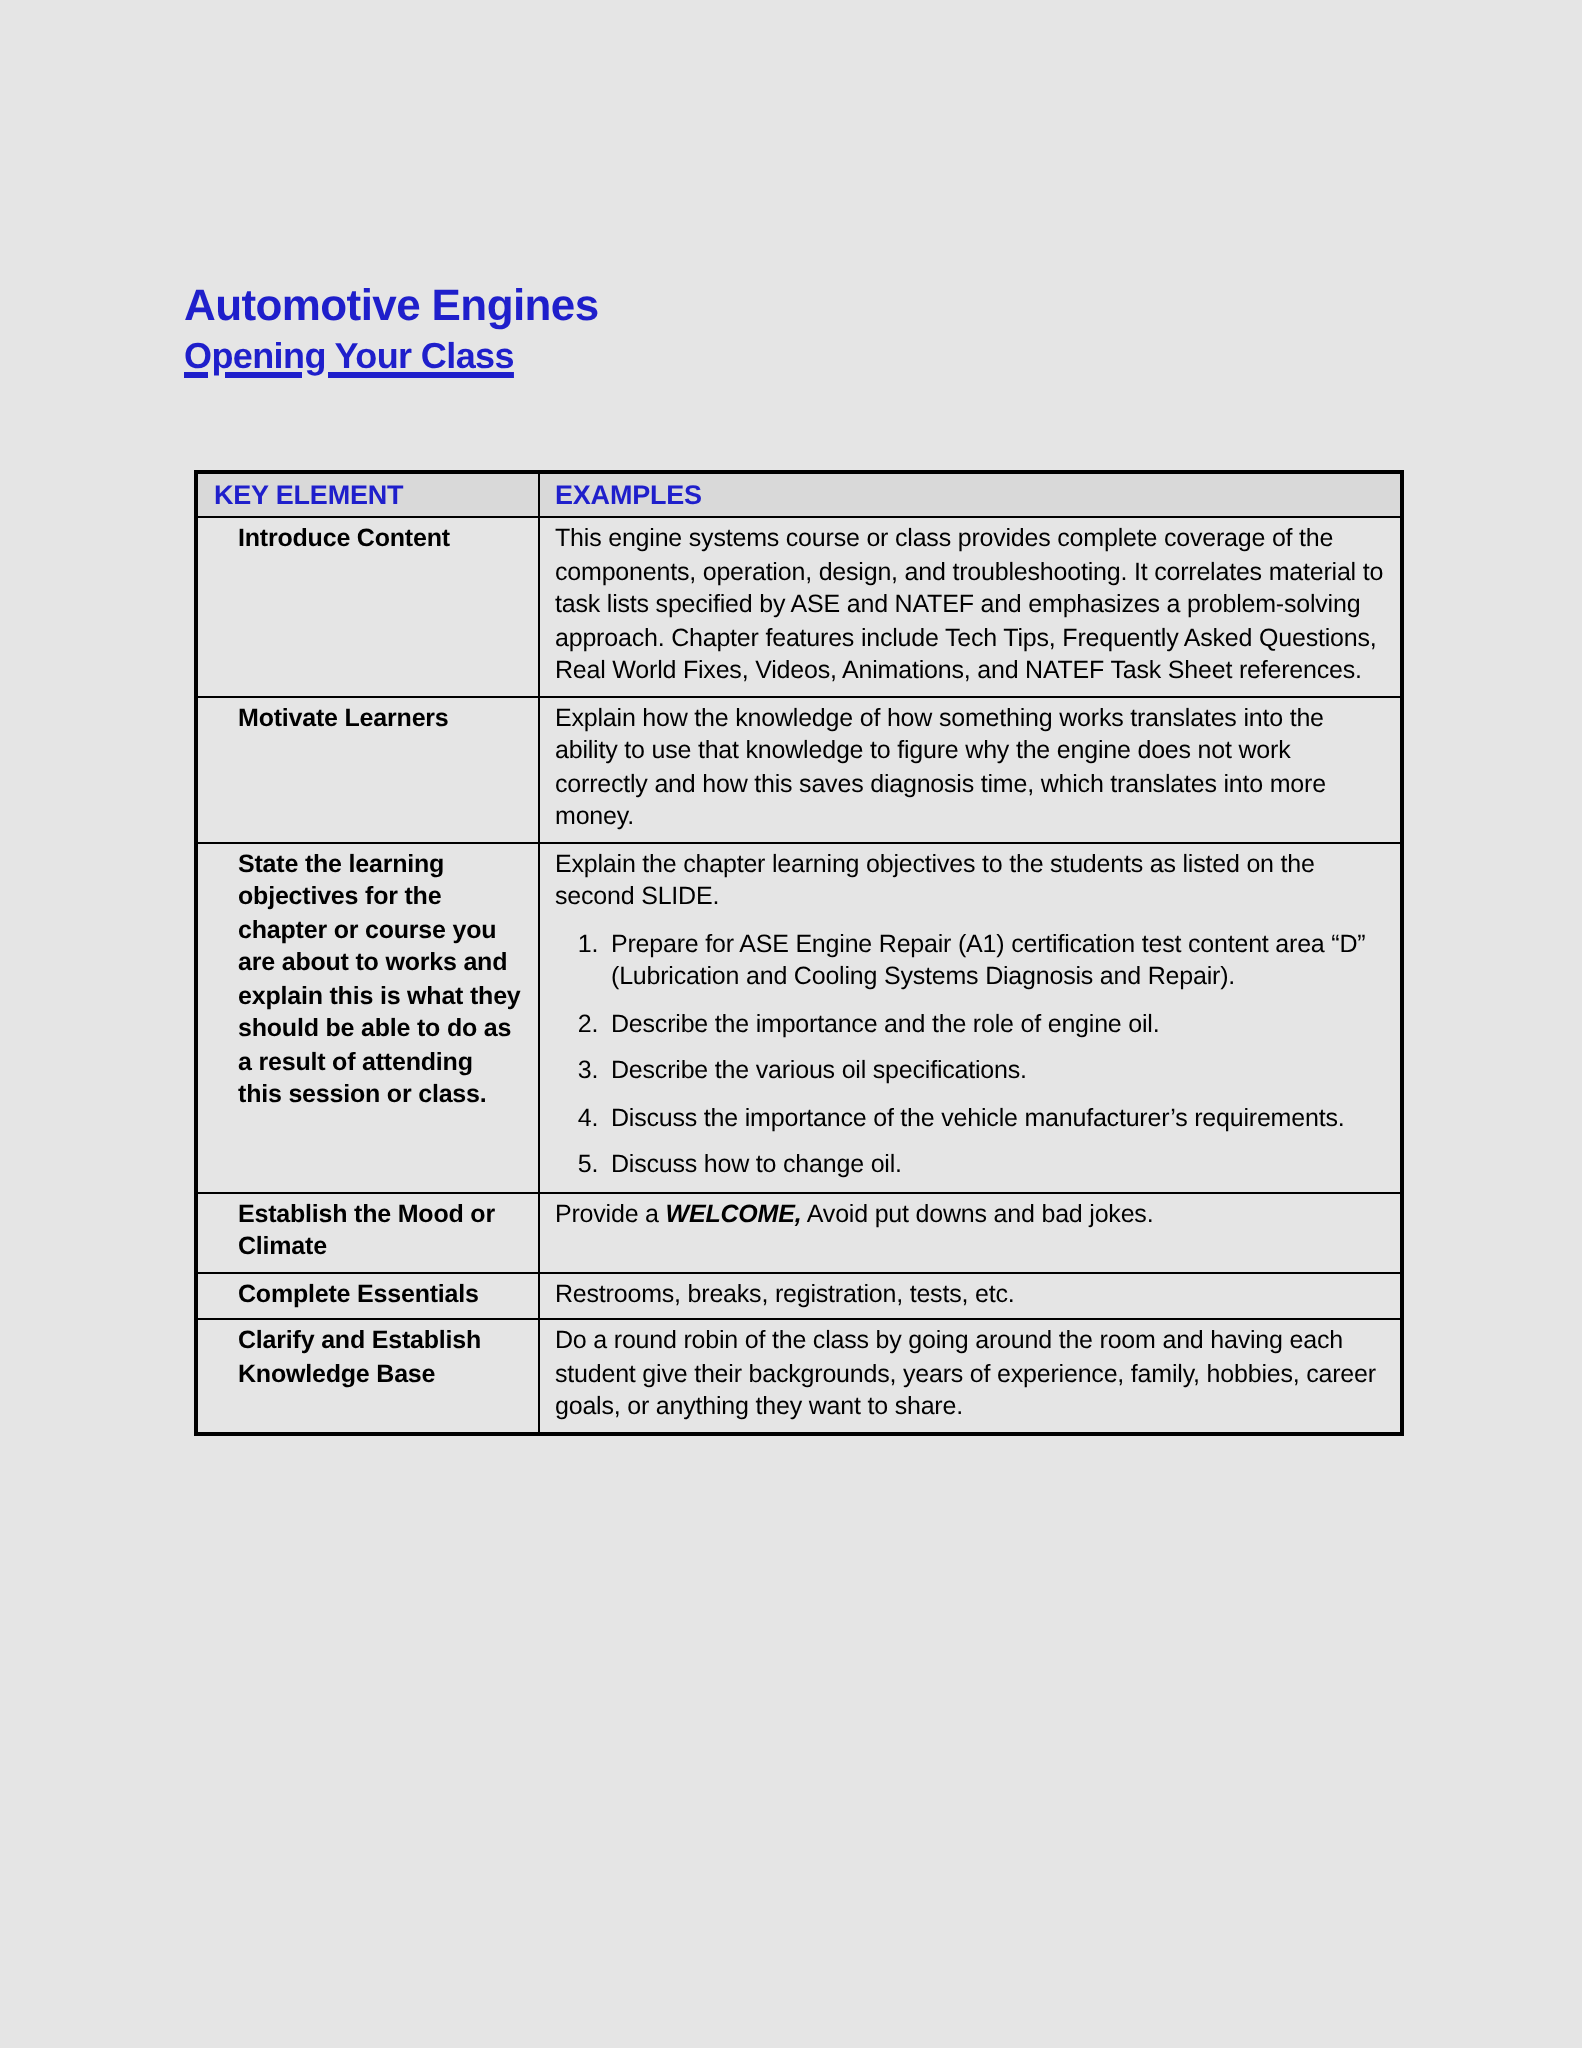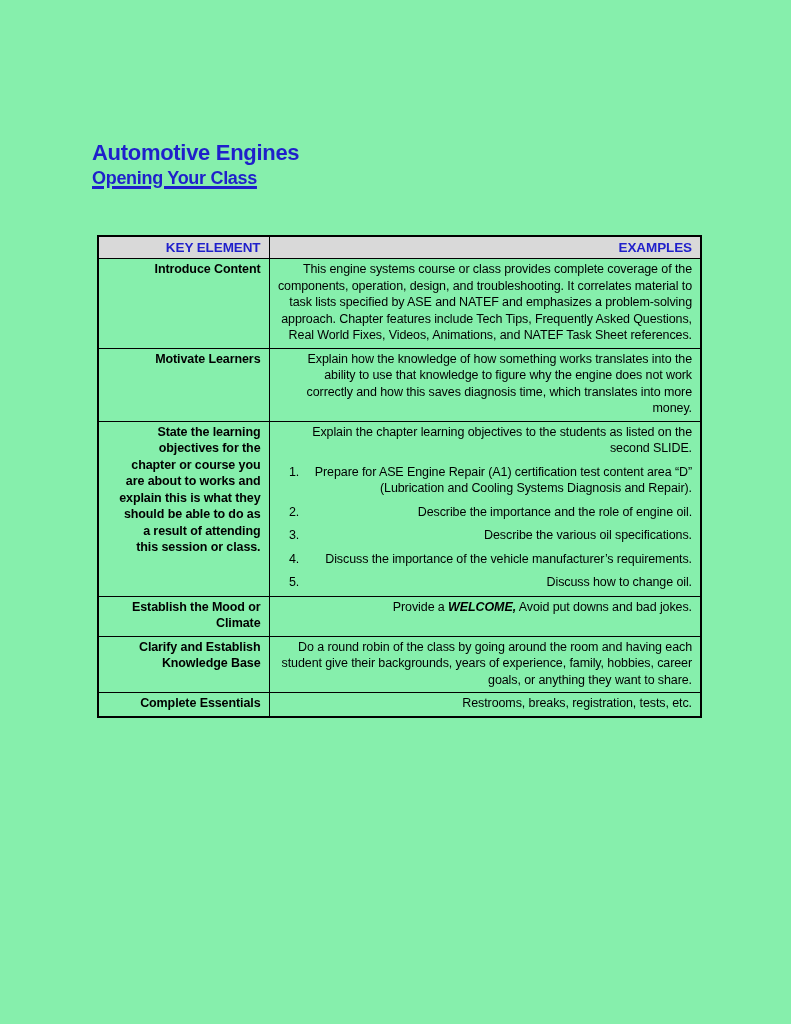--- a/index.html
+++ b/index.html
@@ -4,21 +4,21 @@
 <style>
   html, body {
     margin: 0;
     padding: 0;
     background: #ffffff;
   }
   .page {
     position: relative;
     width: 791px;
     height: 1024px;
-    background: #86efac;
+    background: #e5e5e5;
     font-family: "Liberation Sans", sans-serif;
     color: #000000;
     overflow: hidden;
   }
   .titles {
     position: absolute;
     left: 92px;
     top: 139px;
   }
   .title-main {
@@ -55,21 +55,21 @@
     top: 235px;
     width: 605px;
     border-collapse: collapse;
     border: 2px solid #000000;
     table-layout: fixed;
   }
   col.key-col { width: 171px; }
   th, td {
     border: 1px solid #000000;
     vertical-align: top;
-    text-align: right;
+    text-align: left;
     padding: 2px 8px 4px 8px;
     font-size: 12.5px;
     line-height: 16.5px;
     letter-spacing: -0.1px;
   }
   th {
     background: #d9d9d9;
     color: #1f1fcb;
     font-size: 13.5px;
     line-height: 17px;
@@ -136,23 +136,23 @@
             <li>Discuss the importance of the vehicle manufacturer’s requirements.</li>
             <li>Discuss how to change oil.</li>
           </ol>
         </td>
       </tr>
       <tr>
         <td class="key">Establish the Mood or Climate</td>
         <td><span>Provide a </span><span class="welcome">WELCOME,</span><span> Avoid put downs and bad jokes.</span></td>
       </tr>
       <tr>
+        <td class="key">Complete Essentials</td>
+        <td>Restrooms, breaks, registration, tests, etc.</td>
+      </tr>
+      <tr>
         <td class="key">Clarify and Establish Knowledge Base</td>
         <td>Do a round robin of the class by going around the room and having each student give their backgrounds, years of experience, family, hobbies, career goals, or anything they want to share.</td>
-      </tr>
-      <tr>
-        <td class="key">Complete Essentials</td>
-        <td>Restrooms, breaks, registration, tests, etc.</td>
       </tr>
     </tbody>
   </table>
 
 </div>
 
 </body></html>

